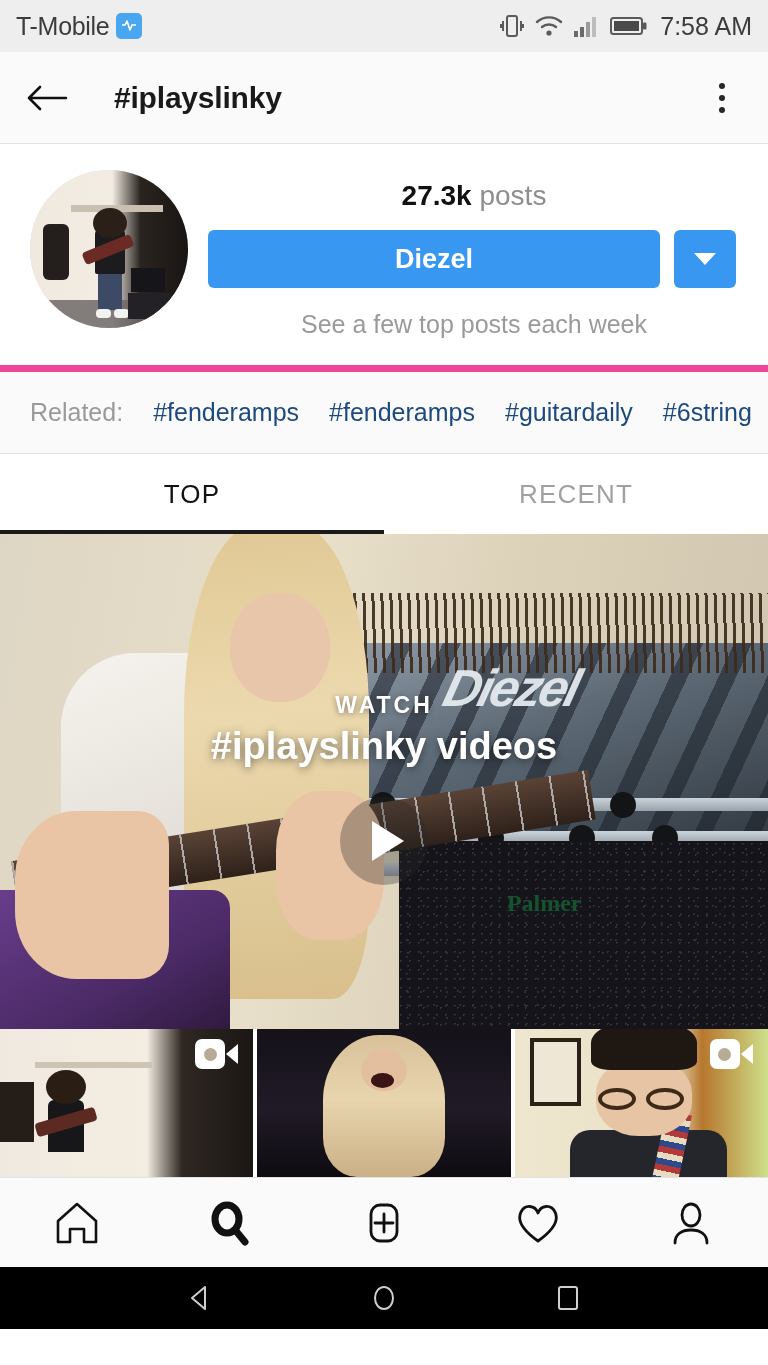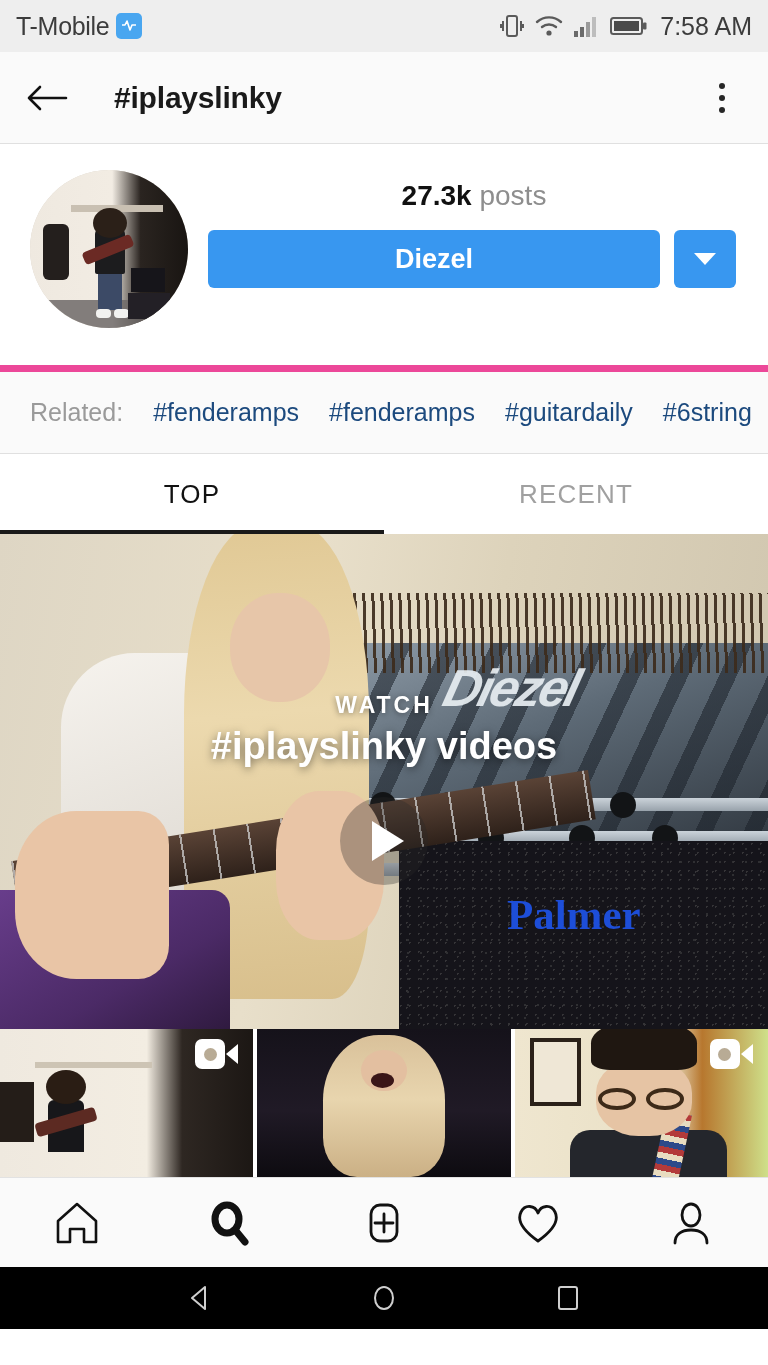--- a/index.html
+++ b/index.html
@@ -123,22 +123,22 @@
       background:#e7c6a9; }
   .hero-shirt { position:absolute; left:8%; top:24%; width:32%; height:50%;
       background:linear-gradient(160deg,#f6f3ee,#dcd7cf); border-radius:30% 10% 0 0; }
   .hero-cab { position:absolute; left:52%; top:62%; width:50%; height:40%;
       background:#15141a; }
   .hero-cab-tex { position:absolute; inset:0; opacity:.5;
       background:radial-gradient(circle at 20% 30%, #555 0 1px, transparent 1px),
                  radial-gradient(circle at 70% 60%, #4a4a4a 0 1px, transparent 1px),
                  radial-gradient(circle at 45% 80%, #555 0 1px, transparent 1px);
       background-size:9px 9px, 13px 13px, 17px 17px; }
-  .hero-palmer { position:absolute; left:66%; top:72%; font-size:43px; font-weight:bold;
-      color:#1d4ed8; font-family:"Liberation Serif", serif; }
+  .hero-palmer { position:absolute; left:66%; top:72%; font-size:24px; font-weight:bold;
+      color:#14532d; font-family:"Liberation Serif", serif; }
   .hero-guitar-body { position:absolute; left:-4%; top:72%; width:34%; height:32%;
       background:linear-gradient(150deg,#6b3f8f 0%,#4b2a66 60%,#2a1738 100%); border-radius:18px; }
   .hero-neck { position:absolute; left:2%; top:66%; width:76%; height:10%;
       background:linear-gradient(180deg,#5a4336,#2e211a); transform:rotate(-9deg); transform-origin:left center; }
   .hero-frets { position:absolute; inset:0;
       background:repeating-linear-gradient(90deg,#cfcfcf 0 2px, transparent 2px 34px); opacity:.75; }
   .hero-arm { position:absolute; left:2%; top:56%; width:20%; height:34%;
       background:#e9c5a6; border-radius:40% 20% 20% 40%; }
   .hero-arm2 { position:absolute; left:36%; top:52%; width:14%; height:30%;
       background:#e9c5a6; border-radius:40%; }
@@ -277,20 +277,21 @@
       <div class="postcount">
         <b>27.3k</b>
         <span>posts</span>
       </div>
       <div class="follow-row">
         <button class="follow-btn">Diezel</button>
         <span class="follow-more">
           <span class="caret-down"></span>
         </span>
       </div>
+      <div class="subtitle">See a few top posts each week</div>
     </div>
   </div>
 
   <div class="related">
     <span class="related-label">Related:</span>
     <span class="related-tag">#fenderamps</span>
     <span class="related-tag">#fenderamps</span>
     <span class="related-tag">#guitardaily</span>
     <span class="related-tag">#6string</span>
     <span class="related-tag">#gibson</span>

